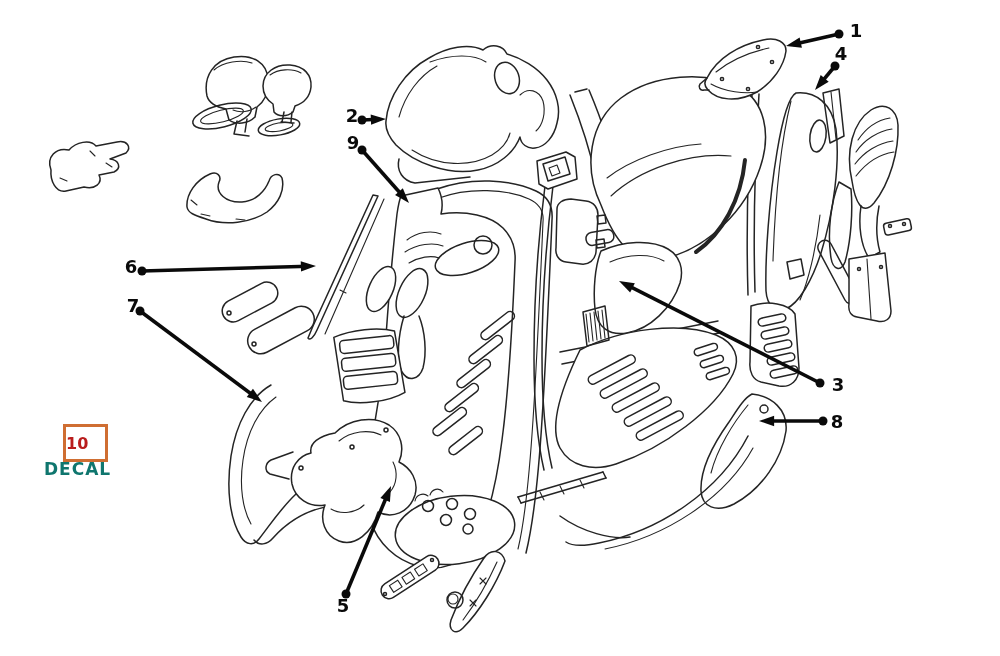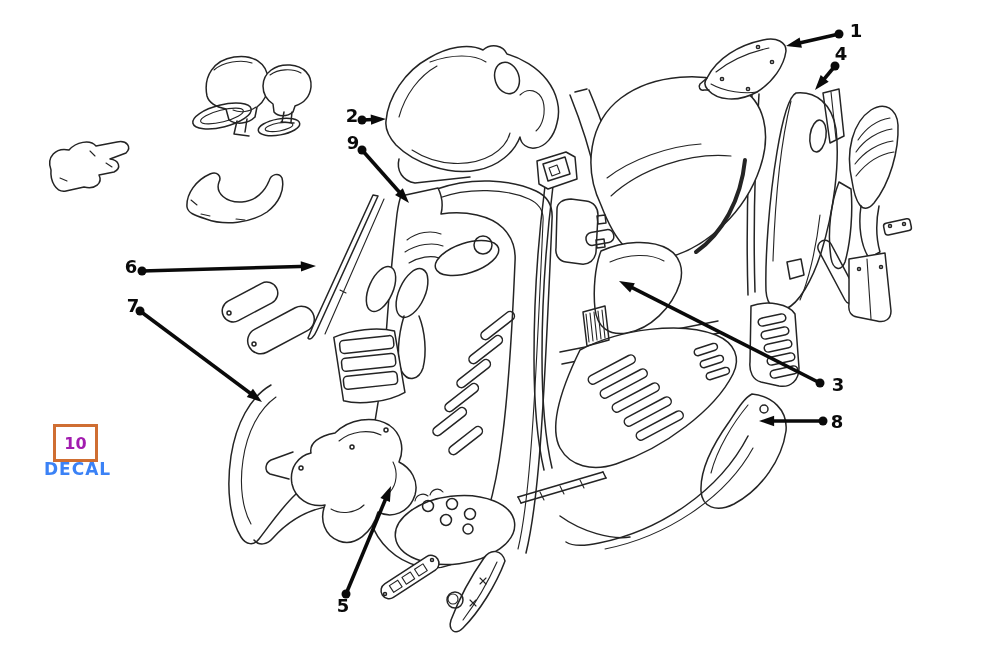--- a/index.html
+++ b/index.html
@@ -17,28 +17,28 @@
   #art .thin { stroke-width:1.1; }
   #art .thick { stroke-width:4; }
   #callout-layer line { stroke:var(--arrow,#0a0a0a); stroke-width:3.6; }
   #callout-layer circle { fill:var(--arrow,#0a0a0a); stroke:none; }
   #callout-layer polygon { fill:var(--arrow,#0a0a0a); stroke:none; }
   #callout-layer text {
     font:700 18px "DejaVu Sans", sans-serif; fill:#0a0a0a;
     text-anchor:middle;
   }
   .decal-box {
-    position:absolute; left:53px; top:424px; width:39px; height:32px;
+    position:absolute; left:63px; top:424px; width:39px; height:32px;
     border:3px solid var(--accent,#cf6e32); background:#fff;
-    display:flex; align-items:center; justify-content:center;
-    font:700 16px "DejaVu Sans", sans-serif; color:#a21caf;
+    display:flex; align-items:center; 
+    font:700 16px "DejaVu Sans", sans-serif; color:#b91c1c;
   }
   .decal-label {
     position:absolute; left:44px; top:459px;
-    font:700 17px "DejaVu Sans", sans-serif; color:#3b82f6; letter-spacing:1px;text-align:right;
+    font:700 17px "DejaVu Sans", sans-serif; color:#0f766e; letter-spacing:1px;text-align:right;
   }
 </style>
 </head>
 <body>
 
 <div class="stage">
 
   <svg id="art" width="1000" height="656" viewBox="0 0 1000 656">
 
     <g>

